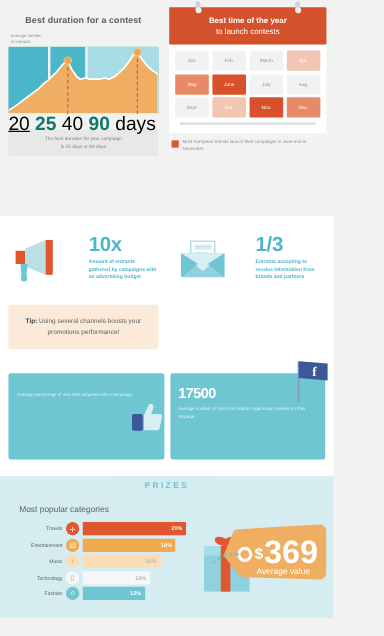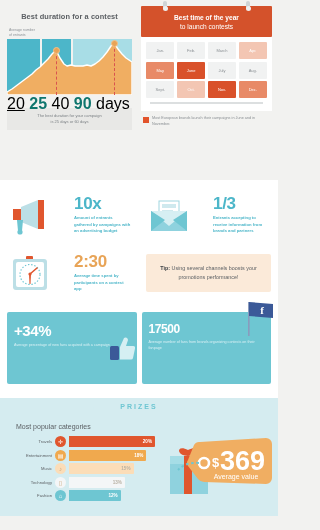--- a/index.html
+++ b/index.html
@@ -205,49 +205,31 @@
         </svg>
       </div>
       <div>
         <div class="stat-num">1/3</div>
         <div class="stat-txt">Entrants accepting to receive information from brands and partners</div>
       </div>
     </div>
   </div>
 
   <div class="stat-row">
-    <div class="stat">
-      <div class="stat-ico">
-        <svg viewBox="0 0 44 40" width="44" height="40">
-          <rect x="18" y="3" width="7" height="4" rx="1" fill="#e0562e"></rect>
-          <rect x="5" y="6" width="34" height="31" rx="3" fill="#bcdfe6"></rect>
-          <rect x="8" y="9" width="28" height="25" rx="2" fill="#ffffff"></rect>
-          <circle cx="22" cy="21.5" r="10" fill="none" stroke="#6ec6d2" stroke-width="1.2" stroke-dasharray="1.4 1.8"></circle>
-          <path d="M21,21 L23,21 L22.5,31 L21.5,31 Z" fill="#e0562e"></path>
-          <path d="M22,21 L29,15" stroke="#e0562e" stroke-width="1.6" stroke-linecap="round"></path>
-          <circle cx="22" cy="21" r="1.6" fill="#e0562e"></circle>
-        </svg>
-      </div>
-      <div>
-        <div class="stat-num orange">2:30</div>
-        <div class="stat-txt">Average time spent by participants on a contest app</div>
-      </div>
-    </div>
 
     <div style="width:139px;display:flex;align-items:center;">
       <div class="tip-box">
         <b>Tip:</b><span> Using several channels boosts your promotions performance!</span>
       </div>
     </div>
   </div>
 </div>
 
 <div class="cards sec">
   <div class="card">
-    <div class="card-num">+34%</div>
     <div class="card-txt">Average percentage of new fans acquired with a campaign</div>
     <svg style="position:absolute;right:2px;top:22px" width="26" height="28" viewBox="0 0 26 28">
       <rect x="1" y="12" width="9" height="14" rx="1.5" fill="#3b5998"></rect>
       <path d="M11,13 L15,4 a2.5,2.5 0 0 1 4,2 L17,12 L24,12 a2,2 0 0 1 2,2.4 L24,24 a2,2 0 0 1 -2,1.6 L11,25.6 Z" fill="#d5eff3"></path>
     </svg>
   </div>
 
   <div class="card">
     <div class="card-num sm">17500</div>
     <div class="card-txt">Average number of fans from brands organizing contests on their fanpage</div>

